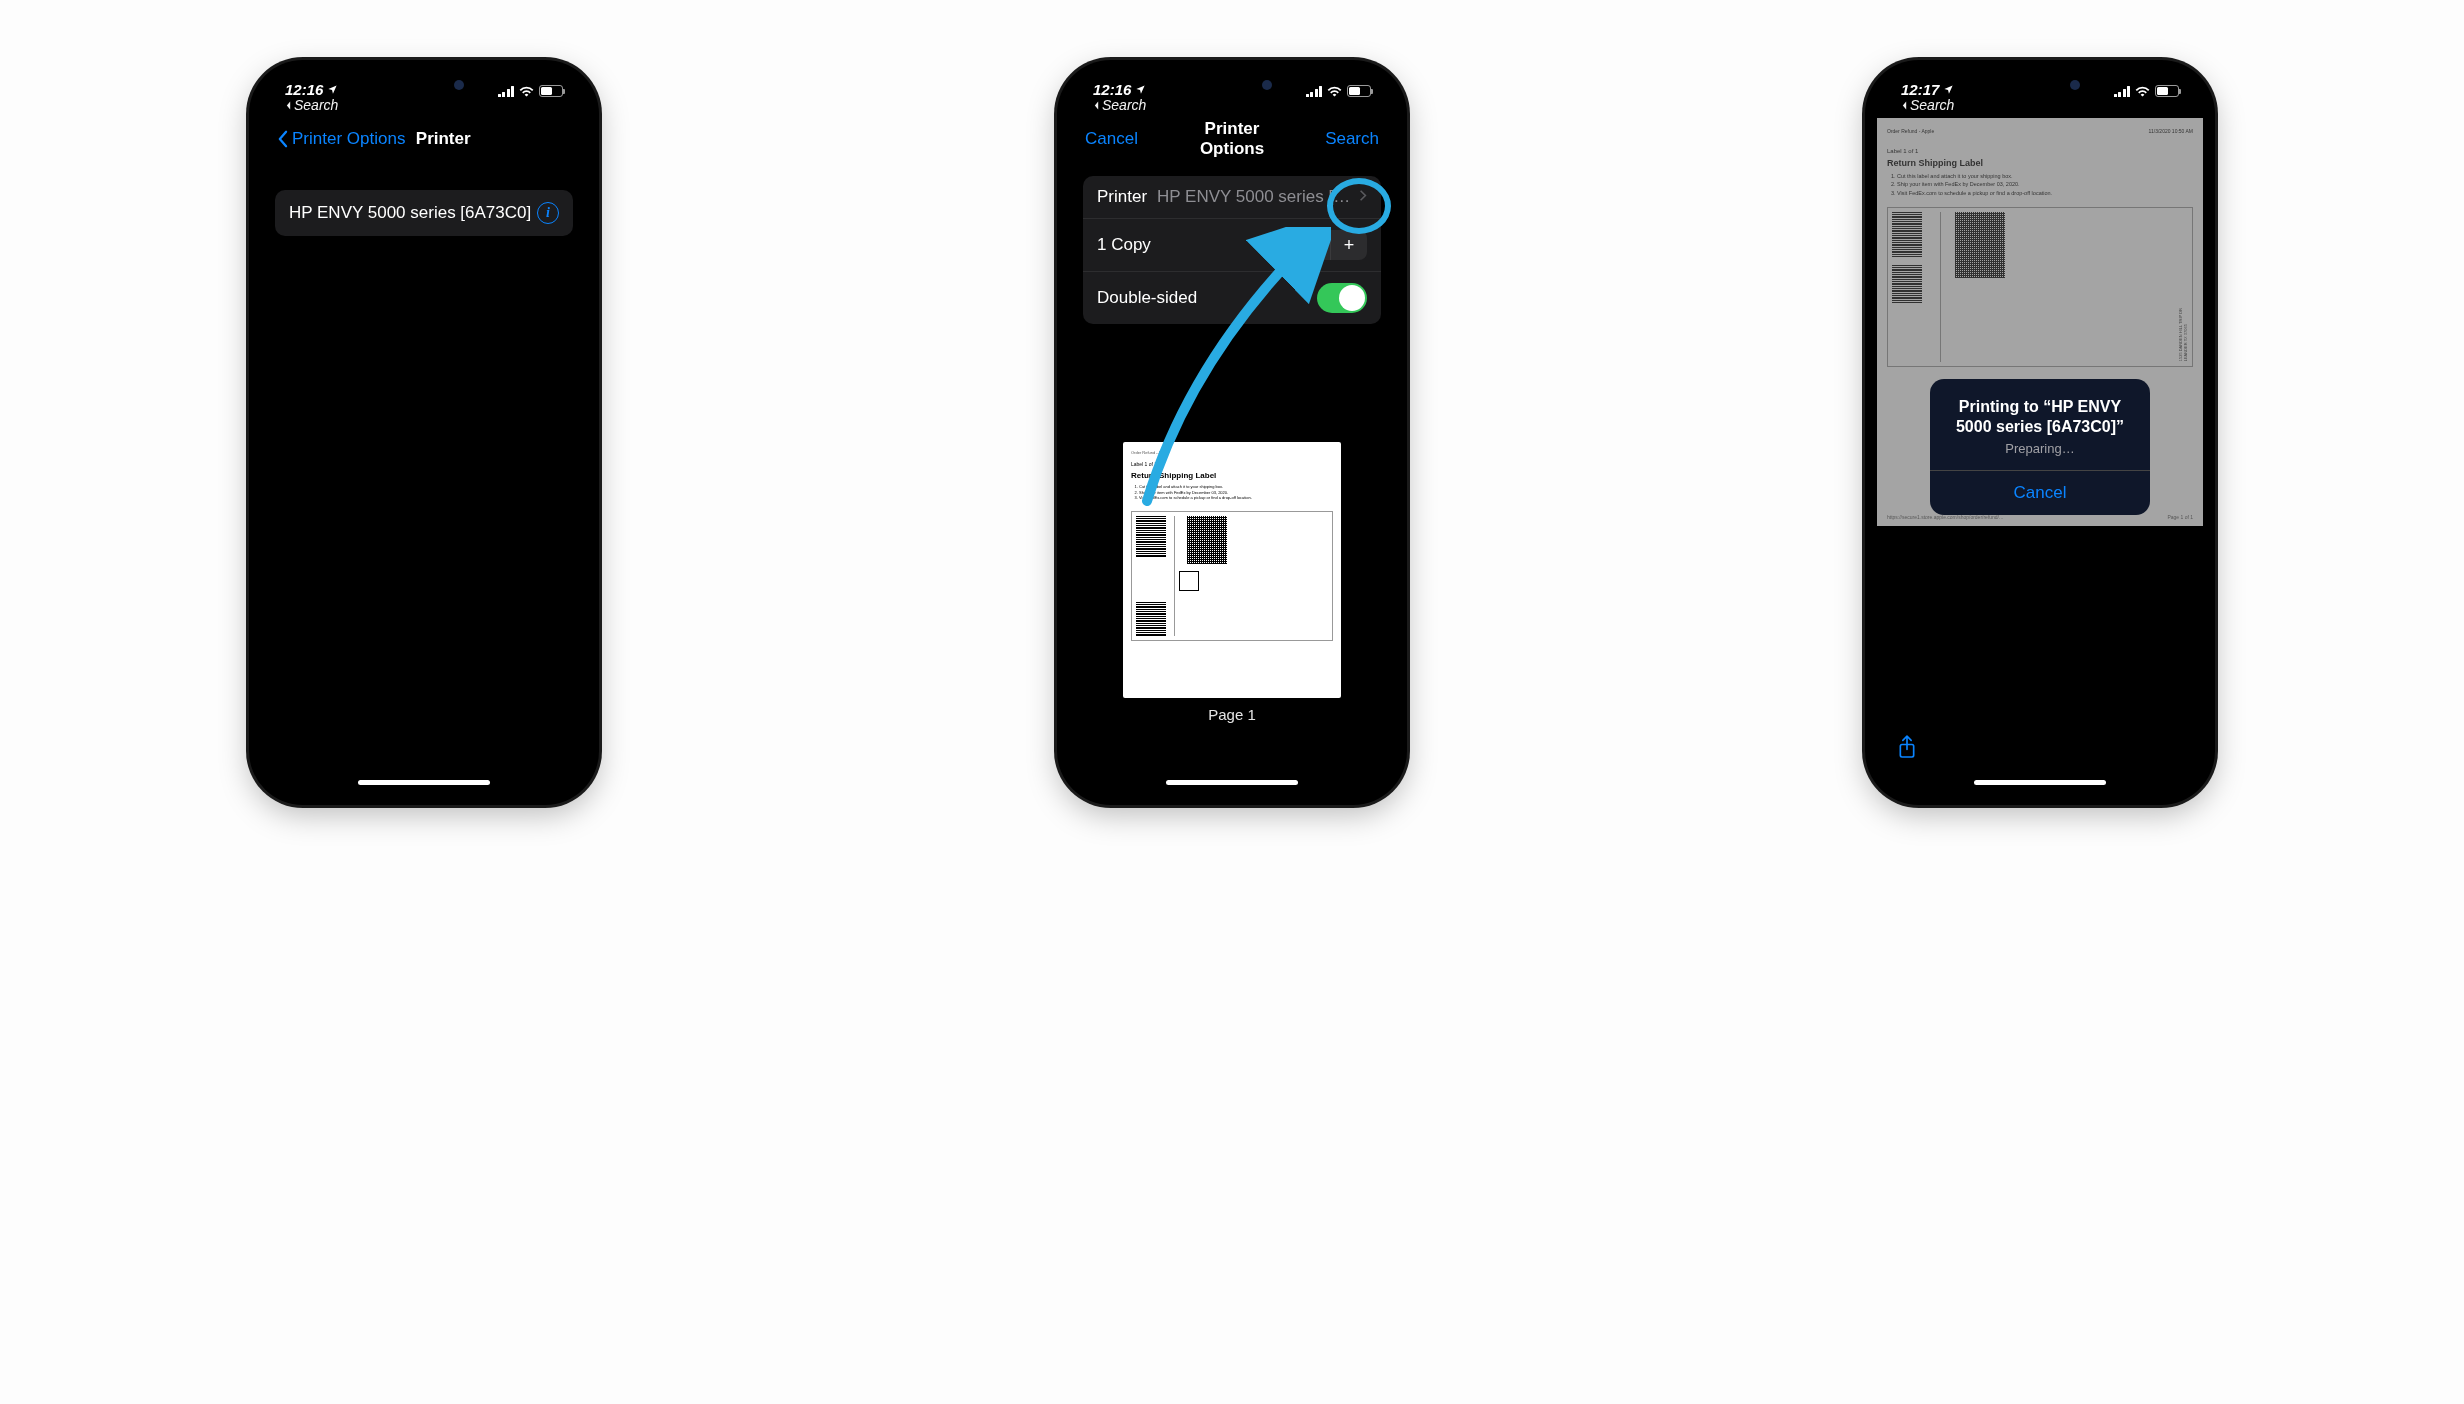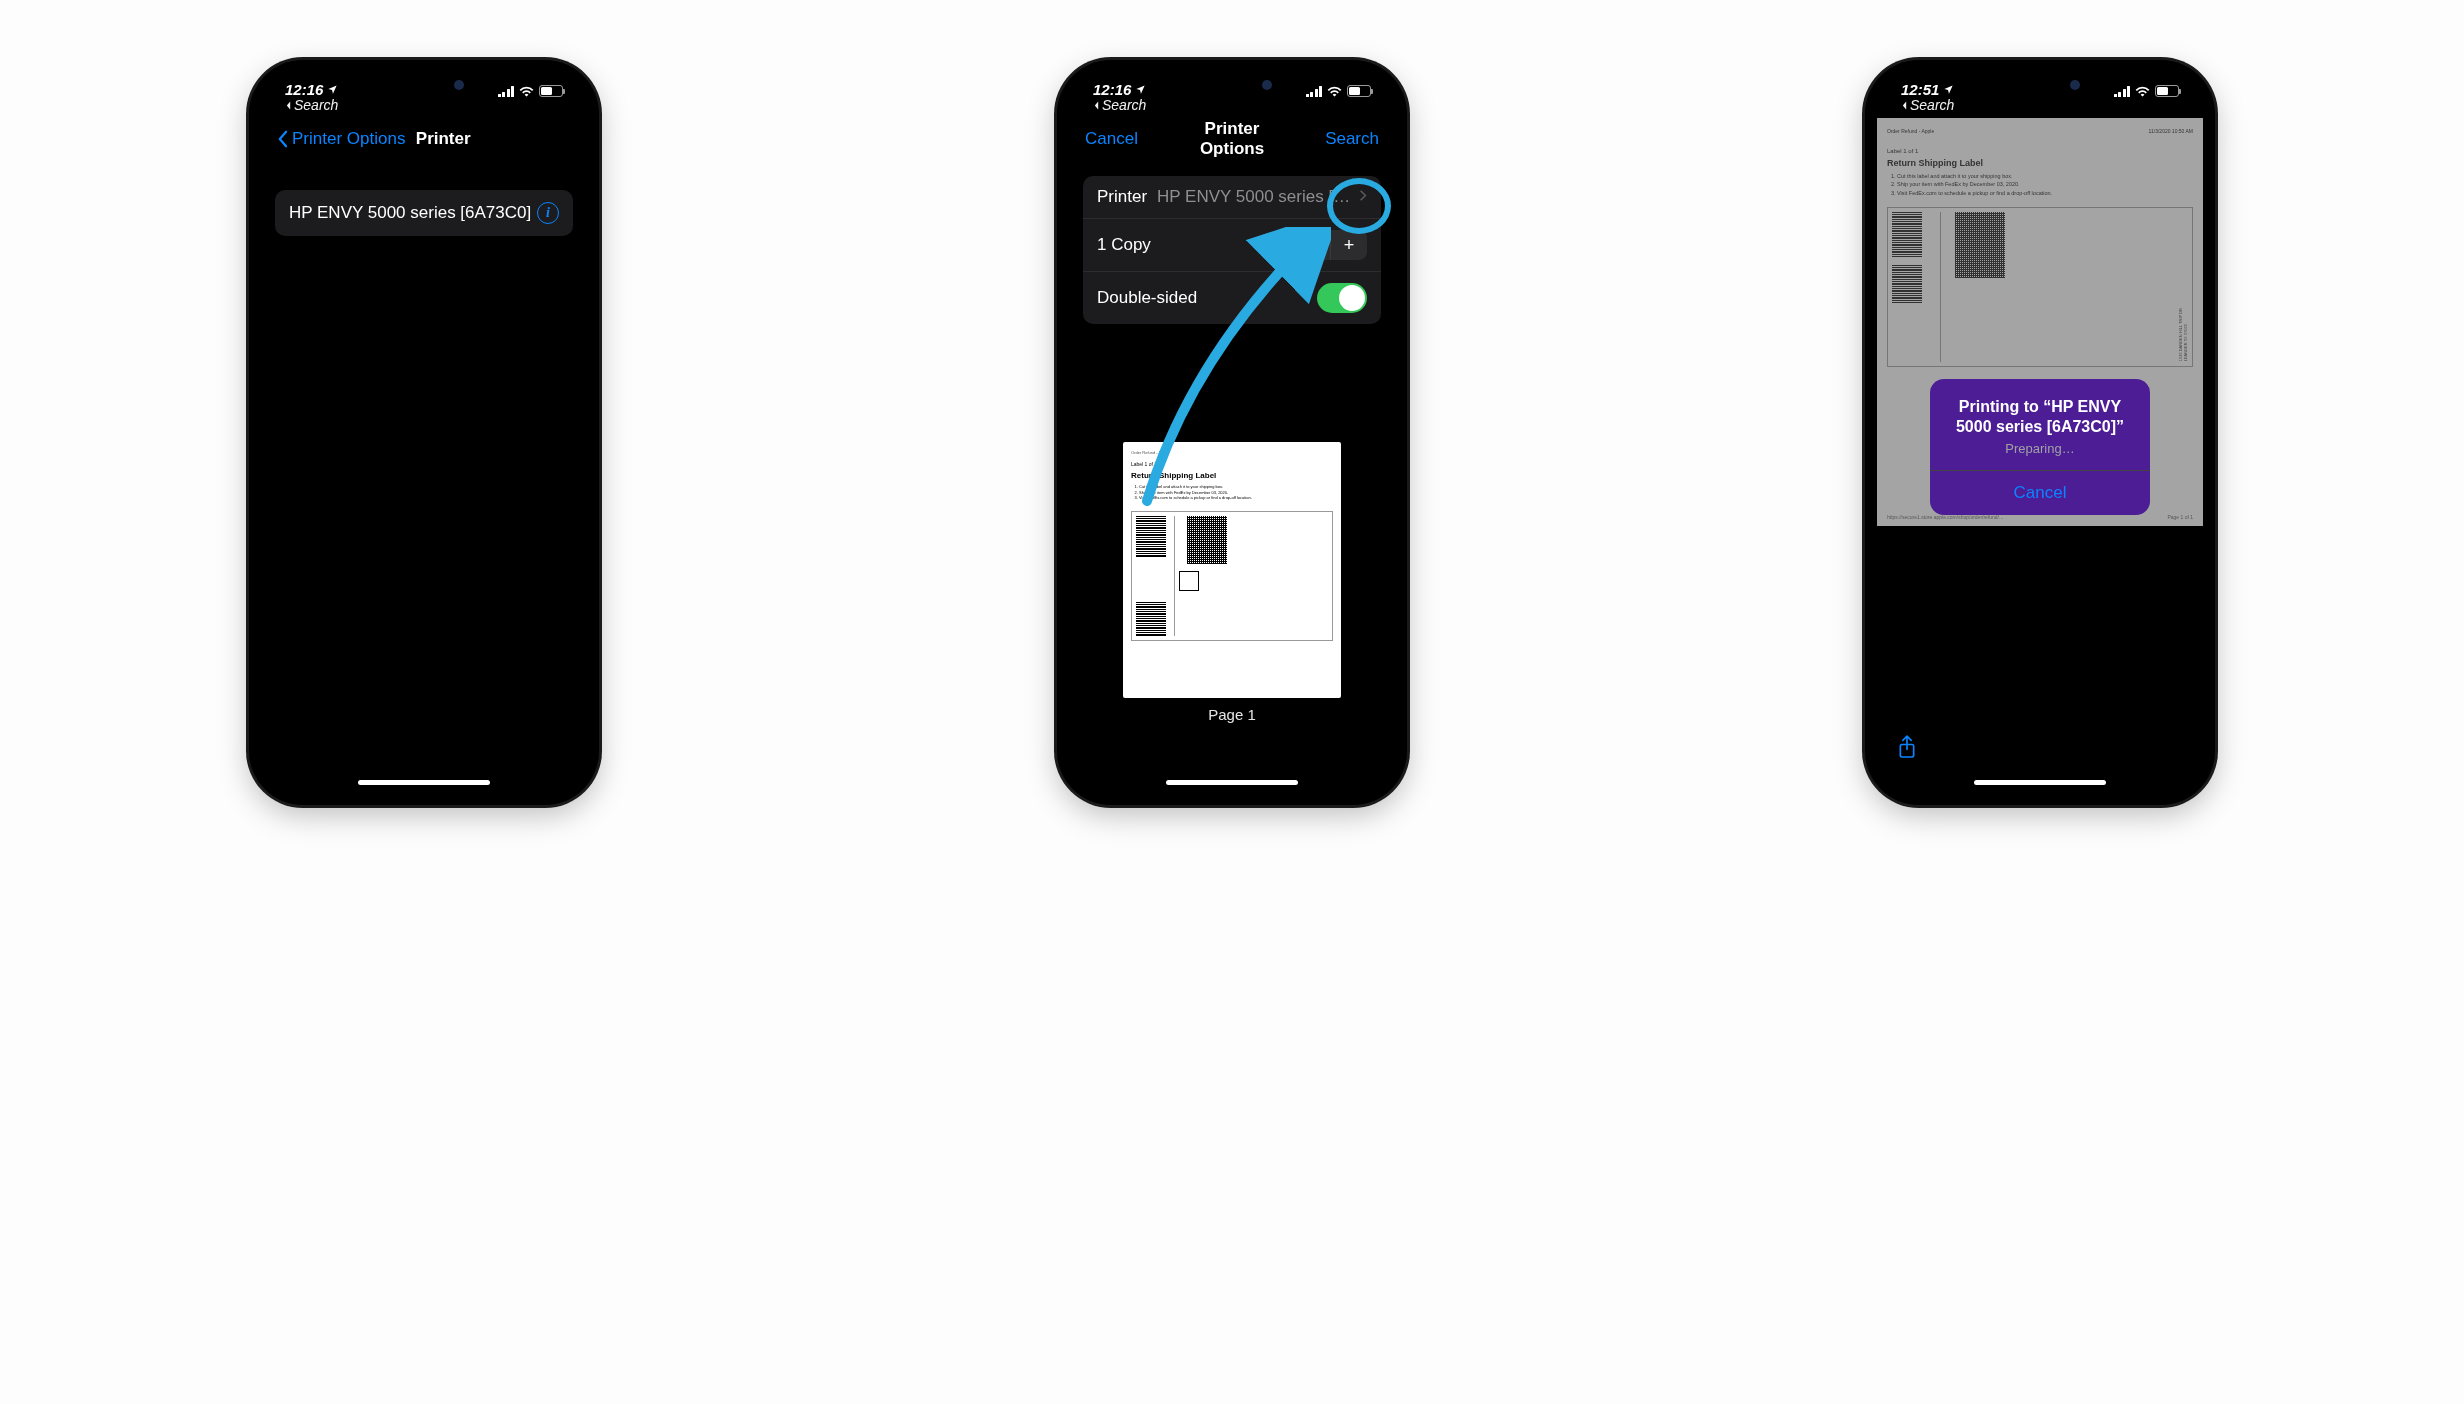--- a/index.html
+++ b/index.html
@@ -49,21 +49,21 @@
 .barcode-v span:nth-child(3n){height:2px}
 .qr{width:40px;height:48px;background:repeating-linear-gradient(0deg,#000 0 1px,#fff 1px 2px),repeating-linear-gradient(90deg,#000 0 1px,#fff 1px 2px);background-blend-mode:multiply;margin-left:8px}
 .home-indicator{position:absolute;bottom:8px;left:50%;transform:translateX(-50%);width:132px;height:5px;background:#fff;border-radius:3px}
 .highlight-circle{position:absolute;top:106px;right:4px;width:64px;height:56px;border:6px solid #29abe2;border-radius:50%;z-index:50;pointer-events:none}
 .highlight-arrow{position:absolute;top:155px;left:72px;width:190px;height:280px;z-index:49;pointer-events:none}
 .doc-page{position:absolute;top:46px;left:0;right:0;height:408px;margin-top:0;display:flex;align-items:flex-start;justify-content:center}
 .doc-inner{width:100%;height:100%;background:#fff;color:#000;font-size:6px;padding:10px;position:relative}
 .doc-inner .label-area{height:160px;margin-top:10px}
 .doc-title{font-weight:700;font-size:8px;margin:4px 0}
 .doc-overlay{position:absolute;inset:0;background:rgba(90,90,90,.55)}
-.alert{position:absolute;top:52%;left:50%;transform:translate(-50%,-50%);width:220px;background:#4c1d95;border-radius:14px;overflow:hidden;text-align:center;z-index:60}
+.alert{position:absolute;top:52%;left:50%;transform:translate(-50%,-50%);width:220px;background:#0f172a;border-radius:14px;overflow:hidden;text-align:center;z-index:60}
 .alert-body{padding:18px 14px 14px}
 .alert-title{font-size:16px;font-weight:600;line-height:1.25}
 .alert-sub{font-size:13px;color:#a0a0a5;margin-top:4px}
 .alert-btn{border-top:.5px solid #444;padding:12px;color:#0a84ff;font-size:17px;cursor:pointer}
 .toolbar{position:absolute;bottom:22px;left:0;right:0;height:44px;display:flex;align-items:center;padding:0 20px}
 .share-icon{color:#0a84ff}
 .aa-btn{position:absolute;top:58px;right:14px;width:22px;height:22px;border:1.5px solid #0a84ff;border-radius:50%;display:flex;align-items:center;justify-content:center;color:#0a84ff;font-size:10px;font-weight:700}
 .loc-arrow{display:inline-block;transform:rotate(0deg)}
 </style>
 </head>
@@ -269,21 +269,21 @@
   </div>
 </div>
 
 <div class="phone">
   <div class="screen">
     <div class="notch"></div>
 
     <div class="status-bar">
       <div class="status-left">
         <span class="status-time">
-          <span>12:51</span>
+          <span>12:17</span>
           <span class="loc-arrow">
             <svg width="11" height="11" viewBox="0 0 24 24" fill="#fff">
                 <path d="M3 11l18-8-8 18-2-8-8-2z"></path>
               </svg>
           </span>
         </span>
         <span class="status-back">
           <svg width="7" height="9" viewBox="0 0 10 16" fill="#fff">
               <path d="M8 1L2 8l6 7"></path>
             </svg>

